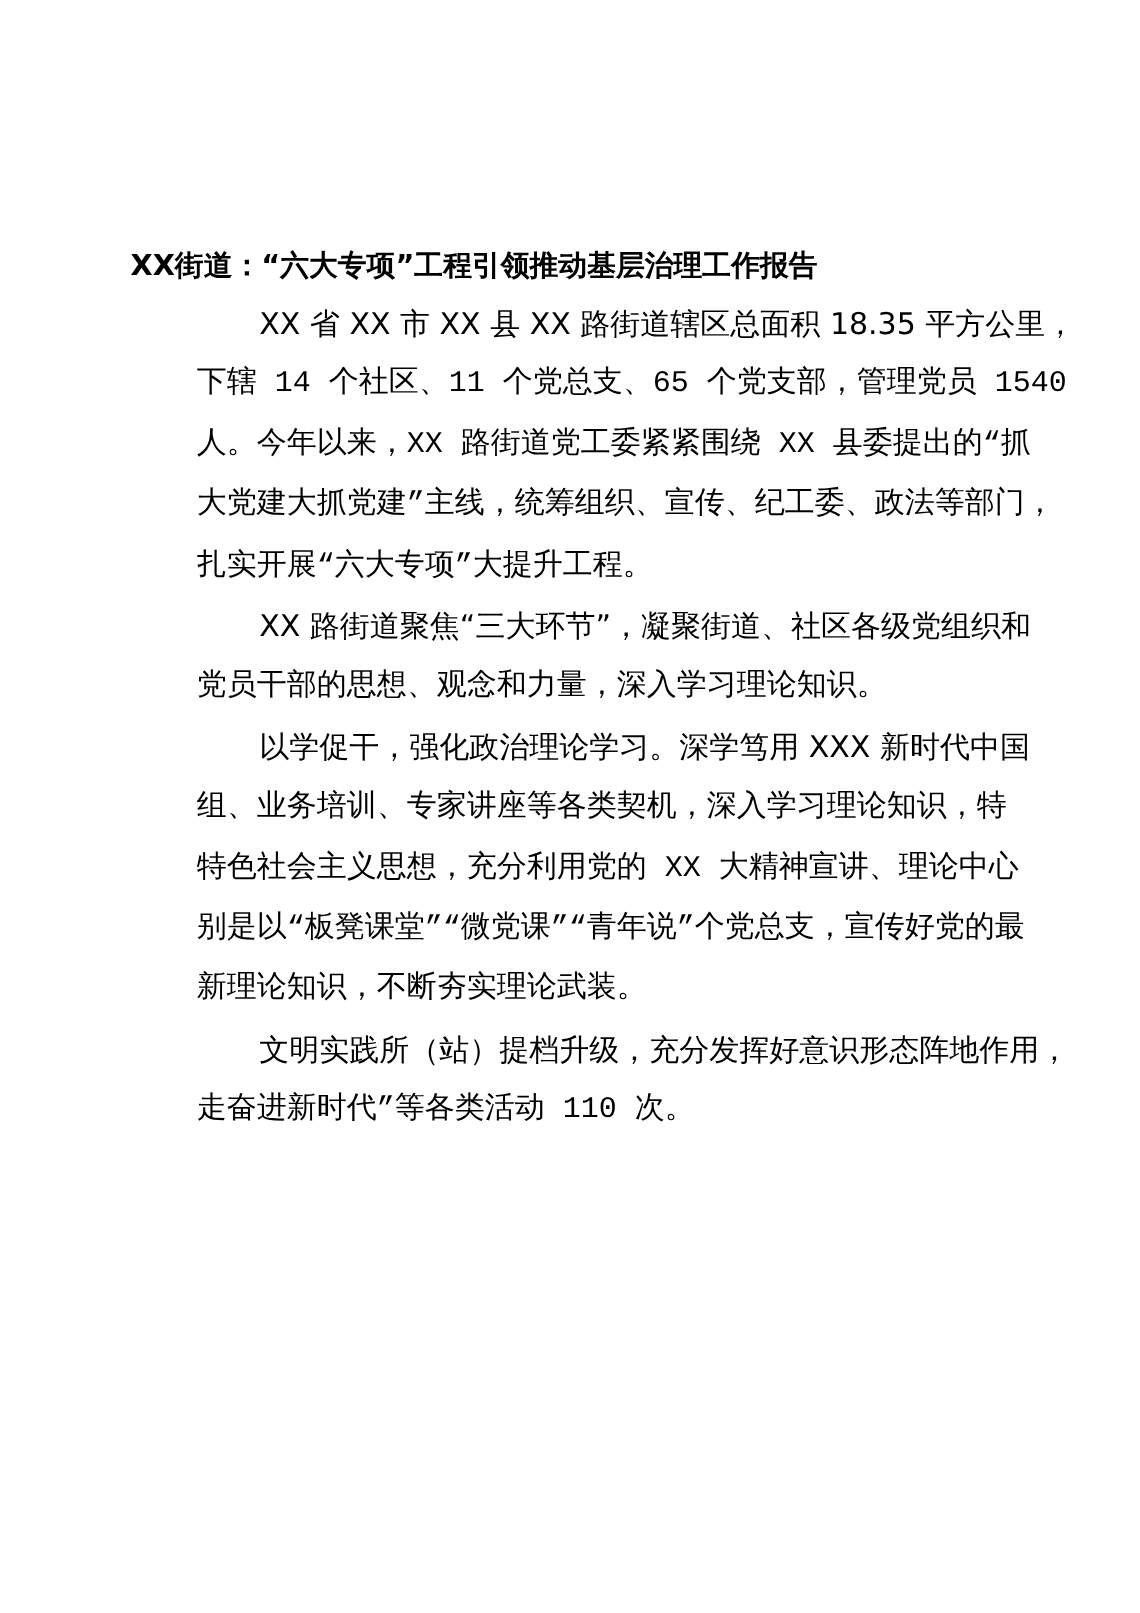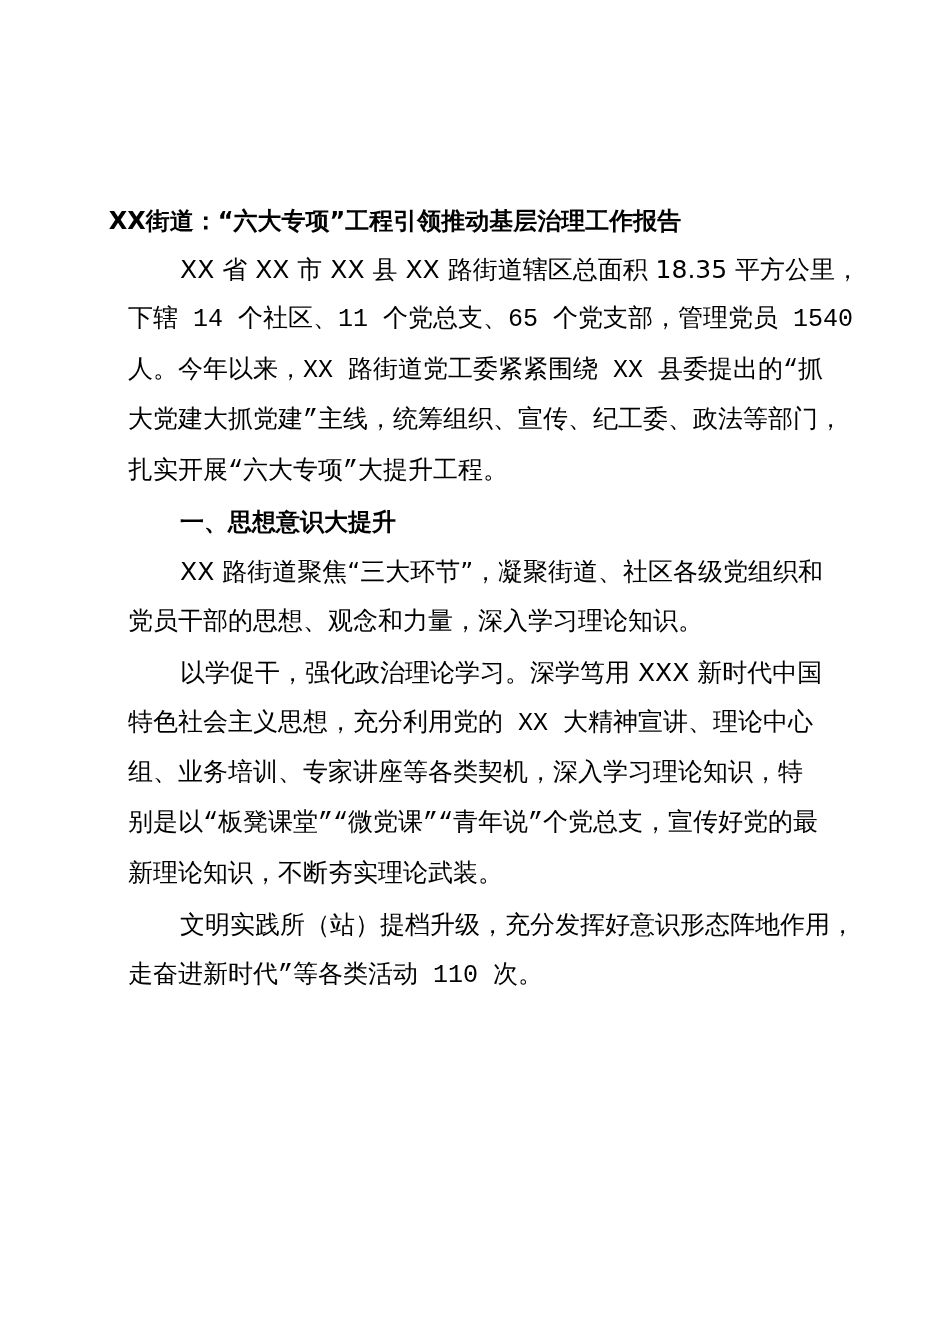--- a/index.html
+++ b/index.html
@@ -46,20 +46,21 @@
       font-size: 25px;
       line-height: 50.4px;
       text-indent: 52px;
       text-align: justify;
       word-break: break-all;
       white-space: normal;
     }
     .para .line {
       display: block;
       white-space: nowrap;
+      margin-left: 36px;
     }
     .para .line + .line {
       text-indent: 0;
       font-family: Liberation Mono, monospace;
     }
     .heading {
       margin: 0;
       font-size: 24px;
       line-height: 50.4px;
       font-weight: bold;
@@ -75,31 +76,30 @@
 
   <div class="body-text">
     <div class="para">
       <span class="line">XX 省 XX 市 XX 县 XX 路街道辖区总面积 18.35 平方公里，</span>
       <span class="line">下辖 14 个社区、11 个党总支、65 个党支部，管理党员 1540</span>
       <span class="line">人。今年以来，XX 路街道党工委紧紧围绕 XX 县委提出的“抓</span>
       <span class="line">大党建大抓党建”主线，统筹组织、宣传、纪工委、政法等部门，</span>
       <span class="line">扎实开展“六大专项”大提升工程。</span>
     </div>
 
-    <div class="heading">一、思想意识大提升</div>
 
     <div class="para">
       <span class="line">XX 路街道聚焦“三大环节”，凝聚街道、社区各级党组织和</span>
       <span class="line">党员干部的思想、观念和力量，深入学习理论知识。</span>
     </div>
 
     <div class="para">
       <span class="line">以学促干，强化政治理论学习。深学笃用 XXX 新时代中国</span>
+      <span class="line">组、业务培训、专家讲座等各类契机，深入学习理论知识，特</span>
       <span class="line">特色社会主义思想，充分利用党的 XX 大精神宣讲、理论中心</span>
-      <span class="line">组、业务培训、专家讲座等各类契机，深入学习理论知识，特</span>
       <span class="line">别是以“板凳课堂”“微党课”“青年说”个党总支，宣传好党的最</span>
       <span class="line">新理论知识，不断夯实理论武装。</span>
     </div>
 
     <div class="para">
       <span class="line">文明实践所（站）提档升级，充分发挥好意识形态阵地作用，</span>
       <span class="line">走奋进新时代”等各类活动 110 次。</span>
     </div>
   </div>
 </div>

